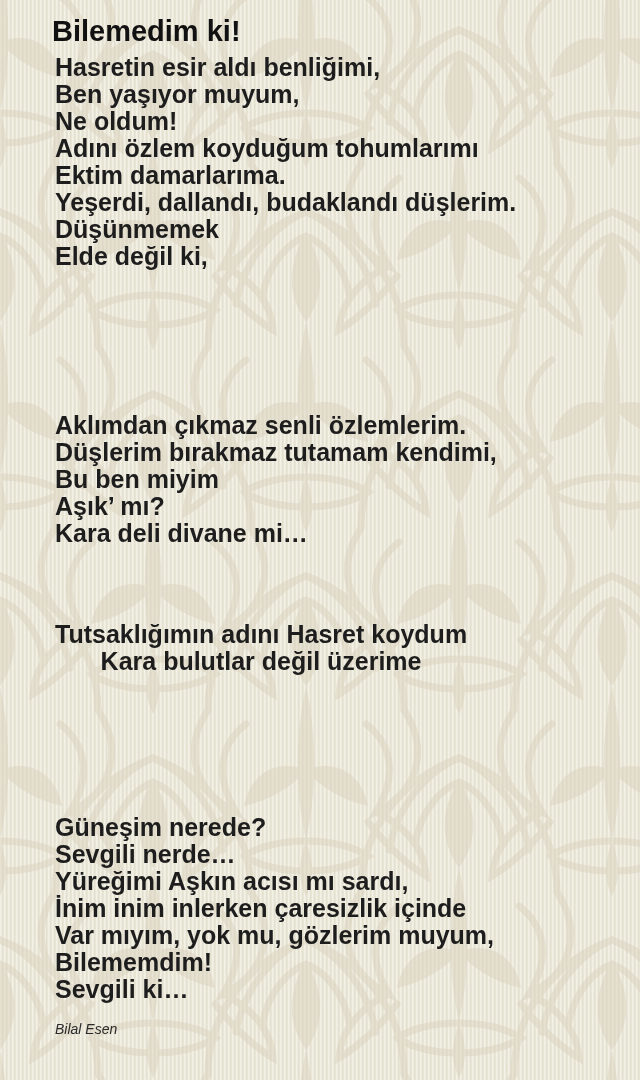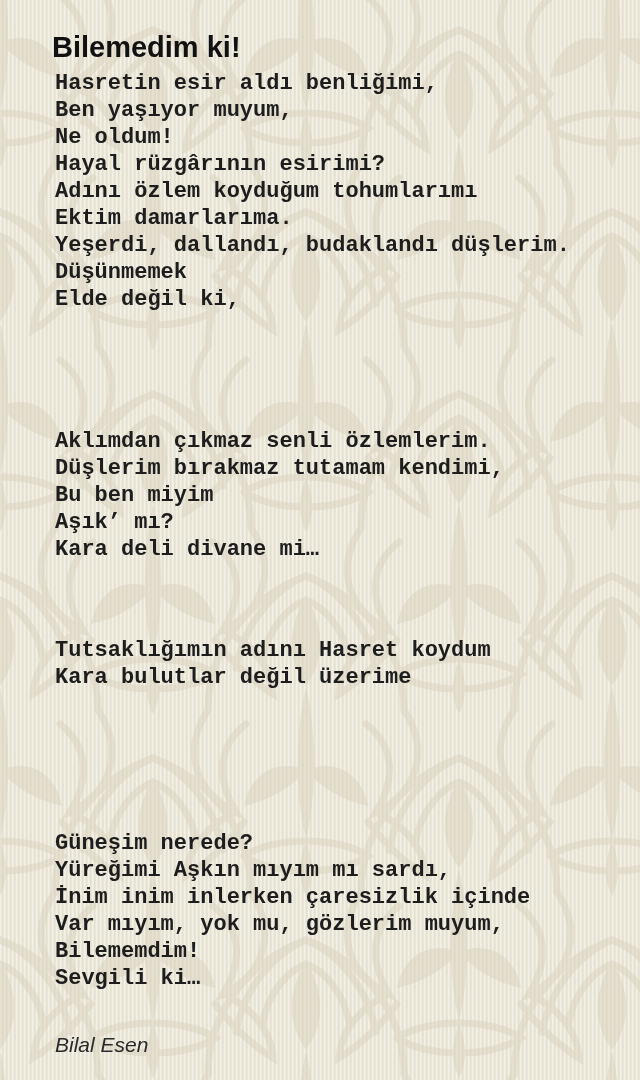--- a/index.html
+++ b/index.html
@@ -3,40 +3,39 @@
 <meta charset="utf-8">
 <style>
   :root{
     --bg:#ece8db; --stripe-light:#f3f0e6; --stripe-dark:#e4dfcf;
     --damask:#d8d1bc; --text:#1d1d1d; --title:#111111; --author:#2a2a2a;
   }
   *{margin:0;padding:0;box-sizing:border-box;}
   html,body{width:640px;height:1080px;overflow:hidden;}
   body{position:relative;background:var(--bg);font-family:"Liberation Sans","DejaVu Sans",sans-serif;}
   .bg{position:absolute;top:0;left:0;z-index:0;}
-  .content{position:absolute;top:16px;left:0;width:640px;height:820px;z-index:1;}
+  .content{position:absolute;top:0;left:0;width:640px;height:820px;z-index:1;}
   .poem-title{
     position:absolute;top:11px;left:52px;
     font-weight:bold;font-size:29px;line-height:40px;color:var(--title);
     white-space:nowrap;
   }
   .poem-body{position:absolute;top:0;left:0;width:640px;height:1080px;}
   .stanza{position:absolute;left:55px;}
   .stanza-1{top:54px;}
   .stanza-2{top:412px;}
-  .stanza-3{top:621px;}
+  .stanza-3{top:621px;text-align:center;}
   .stanza-4{top:773px;margin-top:41px;}
   .poem-line{
-    font-weight:bold;font-size:22px;line-height:27px;color:var(--text);
+    font-weight:bold;font-size:25px;line-height:27px;color:var(--text);
     white-space:nowrap;
-    font-family:Liberation Mono, monospace;
   }
   .poem-author{
     position:absolute;top:1014px;left:55px;
-    font-style:italic;font-size:21px;line-height:30px;color:var(--author);
+    font-style:italic;font-size:14px;line-height:30px;color:var(--author);
     white-space:nowrap;
   }
 </style>
 </head>
 <body>
 
 <svg class="bg" width="640" height="1080" viewBox="0 0 640 1080" aria-hidden="true">
   <defs>
     <pattern id="stripes" width="4" height="8" patternUnits="userSpaceOnUse">
       <rect width="4" height="8" fill="#ece8db"></rect>
@@ -80,41 +79,41 @@
   <rect width="640" height="1080" fill="url(#damask)" opacity="0.5"></rect>
 </svg>
 
 <div class="content">
   <h1 class="poem-title">Bilemedim ki!</h1>
   <div class="poem-body">
       <div class="stanza stanza-1">
         <div class="poem-line">Hasretin esir aldı benliğimi,</div>
         <div class="poem-line">Ben yaşıyor muyum,</div>
         <div class="poem-line">Ne oldum!</div>
-        <div class="poem-line">Hayal rüzgârının esirimi?</div>
         <div class="poem-line">Adını özlem koyduğum tohumlarımı</div>
         <div class="poem-line">Ektim damarlarıma.</div>
         <div class="poem-line">Yeşerdi, dallandı, budaklandı düşlerim.</div>
         <div class="poem-line">Düşünmemek</div>
         <div class="poem-line">Elde değil ki,</div>
       </div>
       <div class="stanza stanza-2">
         <div class="poem-line">Aklımdan çıkmaz senli özlemlerim.</div>
         <div class="poem-line">Düşlerim bırakmaz tutamam kendimi,</div>
         <div class="poem-line">Bu ben miyim</div>
         <div class="poem-line">Aşık’ mı?</div>
         <div class="poem-line">Kara deli divane mi…</div>
       </div>
       <div class="stanza stanza-3">
         <div class="poem-line">Tutsaklığımın adını Hasret koydum</div>
         <div class="poem-line">Kara bulutlar değil üzerime</div>
       </div>
       <div class="stanza stanza-4">
         <div class="poem-line">Güneşim nerede?</div>
-        <div class="poem-line">Yüreğimi Aşkın mıyım mı sardı,</div>
+        <div class="poem-line">Sevgili nerde…</div>
+        <div class="poem-line">Yüreğimi Aşkın acısı mı sardı,</div>
         <div class="poem-line">İnim inim inlerken çaresizlik içinde</div>
         <div class="poem-line">Var mıyım, yok mu, gözlerim muyum,</div>
         <div class="poem-line">Bilememdim!</div>
         <div class="poem-line">Sevgili ki…</div>
       </div>
     </div>
   <div class="poem-author">Bilal Esen</div>
 </div>
 
 </body></html>

